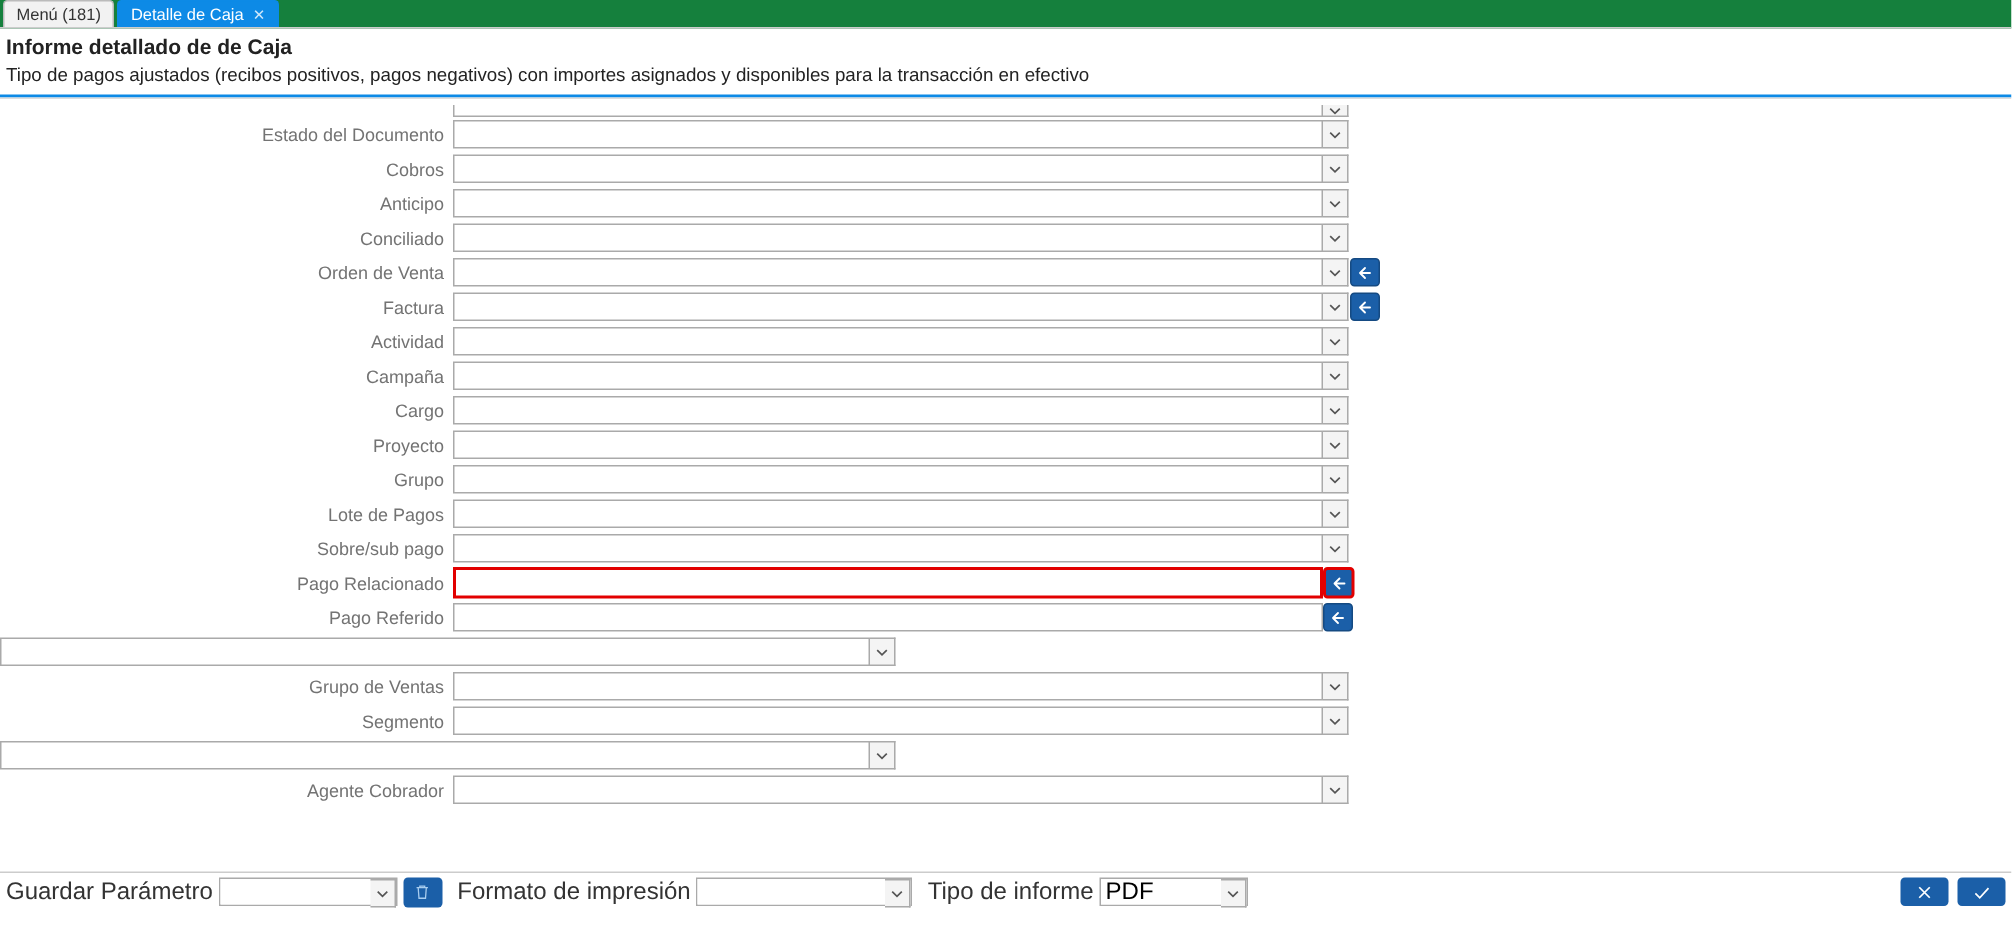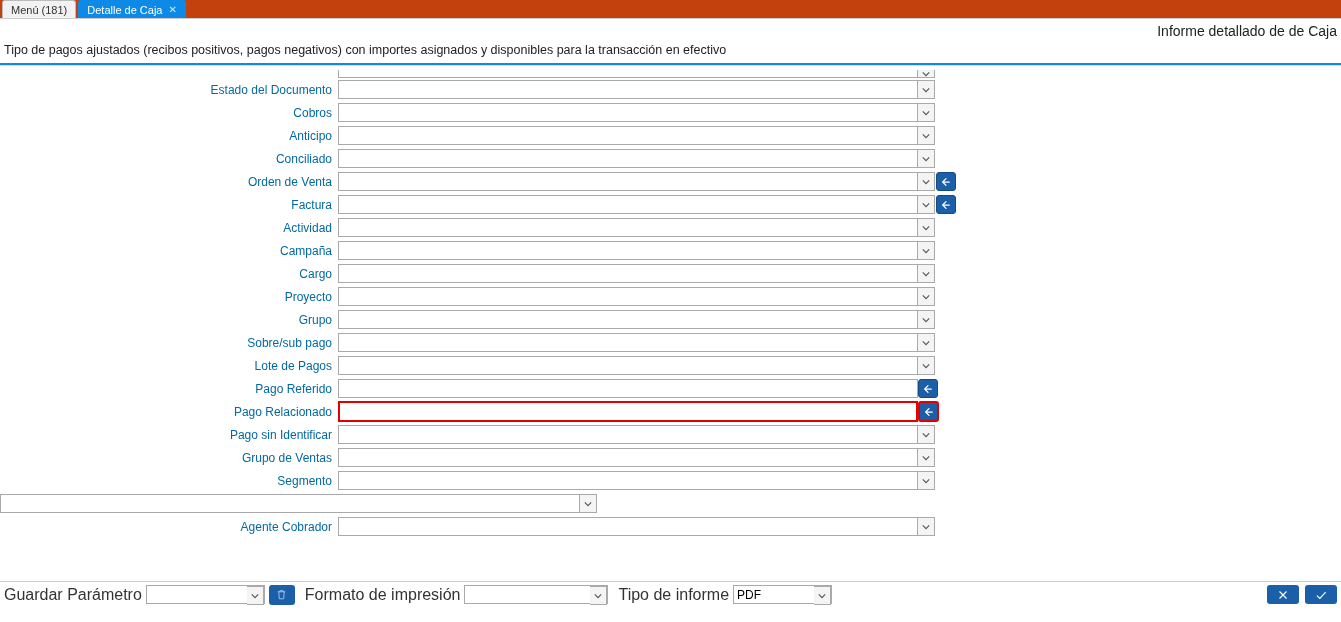--- a/index.html
+++ b/index.html
@@ -1,40 +1,40 @@
 <!DOCTYPE html>
 <html><head>
 <meta charset="utf-8">
 <style>
   * { box-sizing: border-box; margin: 0; padding: 0; }
   html, body { width: 1341px; height: 622px; font-family: Arial, Helvetica, sans-serif; font-size: 12px; color: #333; overflow: hidden; background: #fff; }
-  .topbar { height: 19px; background: #c2410c; border-bottom: 1px solid #ccc; display: flex; align-items: stretch; padding-left: 2px;}
+  .topbar { height: 19px; background: #15803d; border-bottom: 1px solid #ccc; display: flex; align-items: stretch; padding-left: 2px;}
   .tab { display: flex; align-items: center; padding: 2px 8px; font-size: 11px; border: 1px solid #bbb; border-bottom: none; background: #f2f2f2; margin-right: 2px; border-radius: 3px 3px 0 0; cursor: pointer; }
   .tab.active { background: #0d8ae6; color: #fff; border-color: #0d8ae6; }
   .tab .close { margin-left: 6px; font-size: 10px; opacity: 0.8; }
   .header { padding: 4px 4px 6px 4px; border-bottom: 2px solid #0d8ae6; }
-  .header h1 { font-size: 14px; font-weight: normal; color: #222; margin-bottom: 4px; text-align: right; }
+  .header h1 { font-size: 14px; font-weight: bold; color: #222; margin-bottom: 4px; }
   .header .subtitle { font-size: 12.5px; color: #222; }
   .content-wrap { position: relative; height: 516px; overflow-y: scroll; border-top: 1px solid #ddd; }
   .form-area { padding: 4px 0 10px 0; }
   .form-row { display: flex; align-items: center; height: 23px; margin-bottom: 0px;}
-  .form-label { width: 302px; text-align: right; padding-right: 6px; font-size: 12px; color: #0369a1; margin-left: 36px; }
+  .form-label { width: 302px; text-align: right; padding-right: 6px; font-size: 12px; color: #737373; }
   .field-cell { display: flex; align-items: stretch; height: 19px; }
   .text-input { width: 580px; height: 19px; border: 1px solid #aaa; padding: 0 3px; font-size: 12px; background: #fff; }
   .dd-btn { width: 17px; height: 19px; border: 1px solid #aaa; border-left: none; background: #f4f4f4; display: flex; align-items: center; justify-content: center; cursor: pointer; }
   .dd-btn svg { width: 8px; height: 8px; }
   .lookup-btn { width: 20px; height: 19px; margin-left: 1px; background: #1b5fa8; border: 1px solid #154a82; border-radius: 3px; display:flex; align-items:center; justify-content:center; cursor:pointer; color:#fff; }
   .lookup-btn svg { width: 10px; height: 10px; stroke:#fff; fill:#fff; }
   .row-highlight .text-input { border: 2px solid #e20000; height: 21px; }
   .row-highlight .lookup-btn { border: 2px solid #e20000; height: 21px; width: 21px; }
   .row-highlight .field-cell { height: 21px; }
   .footer { height: 26px; border-top: 1px solid #ccc; background: #fff; display: flex; align-items: center; padding: 0 4px; gap: 4px; }
   .footer-label { font-size: 16px; color: #333; }
   .footer-select { height: 19px; border: 1px solid #aaa; background: #fff; display:flex; align-items:stretch; }
-  .footer-select input { border: none; padding: 0 3px; font-size: 12px; height: 17px; background:#fff; }
+  .footer-select input { border: none; padding: 0 3px; font-size: 16px; height: 17px; background:#fff; }
   .footer-select .dd-btn { height: 19px; }
   .trash-btn { width: 26px; height: 20px; background: #1b5fa8; border-radius: 3px; display:flex; align-items:center; justify-content:center; cursor:pointer; }
   .trash-btn svg { stroke:#a8cdef; fill:none; }
   .footer-right { margin-left: auto; display:flex; gap:6px; }
   .act-btn { width: 32px; height: 19px; background: #1b5fa8; border-radius: 3px; display:flex; align-items:center; justify-content:center; cursor:pointer; }
   .act-btn svg { stroke:#fff; fill:none; stroke-width:2; }
   
   .content-wrap::-webkit-scrollbar { width: 16px; }
   .content-wrap::-webkit-scrollbar-track { background: #f0f0f0; }
   .content-wrap::-webkit-scrollbar-thumb { background: #c4c4c4; border: 1px solid #aaa; }
@@ -199,65 +199,64 @@
         <div class="field-cell">
           <input class="text-input" style="">
           <div class="dd-btn">
             <svg viewBox="0 0 10 10">
               <path d="M1 3 L5 7 L9 3" fill="none" stroke="#555" stroke-width="1.4"></path>
             </svg>
           </div>
         </div>
       </div>
       <div class="form-row">
+        <div class="form-label">Lote de Pagos</div>
+        <div class="field-cell">
+          <input class="text-input" style="">
+          <div class="dd-btn">
+            <svg viewBox="0 0 10 10">
+              <path d="M1 3 L5 7 L9 3" fill="none" stroke="#555" stroke-width="1.4"></path>
+            </svg>
+          </div>
+        </div>
+      </div>
+      <div class="form-row">
         <div class="form-label">Sobre/sub pago</div>
         <div class="field-cell">
           <input class="text-input" style="">
           <div class="dd-btn">
             <svg viewBox="0 0 10 10">
               <path d="M1 3 L5 7 L9 3" fill="none" stroke="#555" stroke-width="1.4"></path>
             </svg>
           </div>
         </div>
       </div>
-      <div class="form-row">
-        <div class="form-label">Lote de Pagos</div>
-        <div class="field-cell">
-          <input class="text-input" style="">
-          <div class="dd-btn">
-            <svg viewBox="0 0 10 10">
-              <path d="M1 3 L5 7 L9 3" fill="none" stroke="#555" stroke-width="1.4"></path>
-            </svg>
-          </div>
-        </div>
-      </div>
-      <div class="form-row">
-        <div class="form-label">Pago Referido</div>
+      <div class="form-row row-highlight">
+        <div class="form-label">Pago Relacionado</div>
         <div class="field-cell">
           <input class="text-input" style="">
           <div class="lookup-btn" style="margin-left: 0px;">
             <svg viewBox="0 0 24 24">
               <path d="M4 12 L12 4 M4 12 L12 20 M4 12 H20" stroke="#fff" stroke-width="3" fill="none" stroke-linecap="round"></path>
             </svg>
           </div>
         </div>
       </div>
-      <div class="form-row row-highlight">
-        <div class="form-label">Pago Relacionado</div>
+      <div class="form-row">
+        <div class="form-label">Pago Referido</div>
         <div class="field-cell">
           <input class="text-input" style="">
           <div class="lookup-btn" style="margin-left: 0px;">
             <svg viewBox="0 0 24 24">
               <path d="M4 12 L12 4 M4 12 L12 20 M4 12 H20" stroke="#fff" stroke-width="3" fill="none" stroke-linecap="round"></path>
             </svg>
           </div>
         </div>
       </div>
       <div class="form-row">
-        <div class="form-label">Pago sin Identificar</div>
         <div class="field-cell">
           <input class="text-input" style="">
           <div class="dd-btn">
             <svg viewBox="0 0 10 10">
               <path d="M1 3 L5 7 L9 3" fill="none" stroke="#555" stroke-width="1.4"></path>
             </svg>
           </div>
         </div>
       </div>
       <div class="form-row">

